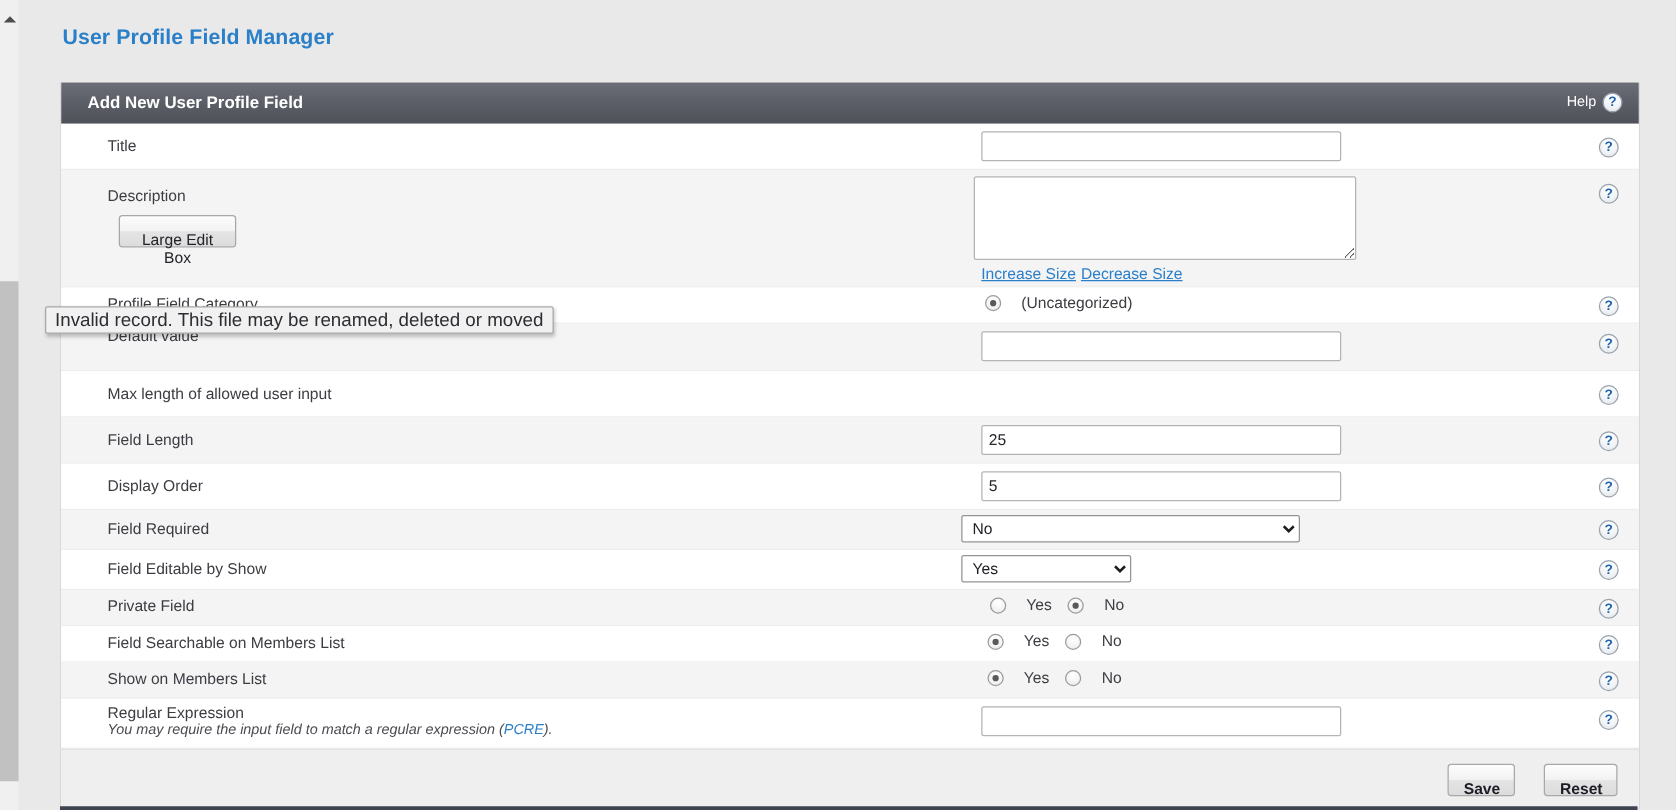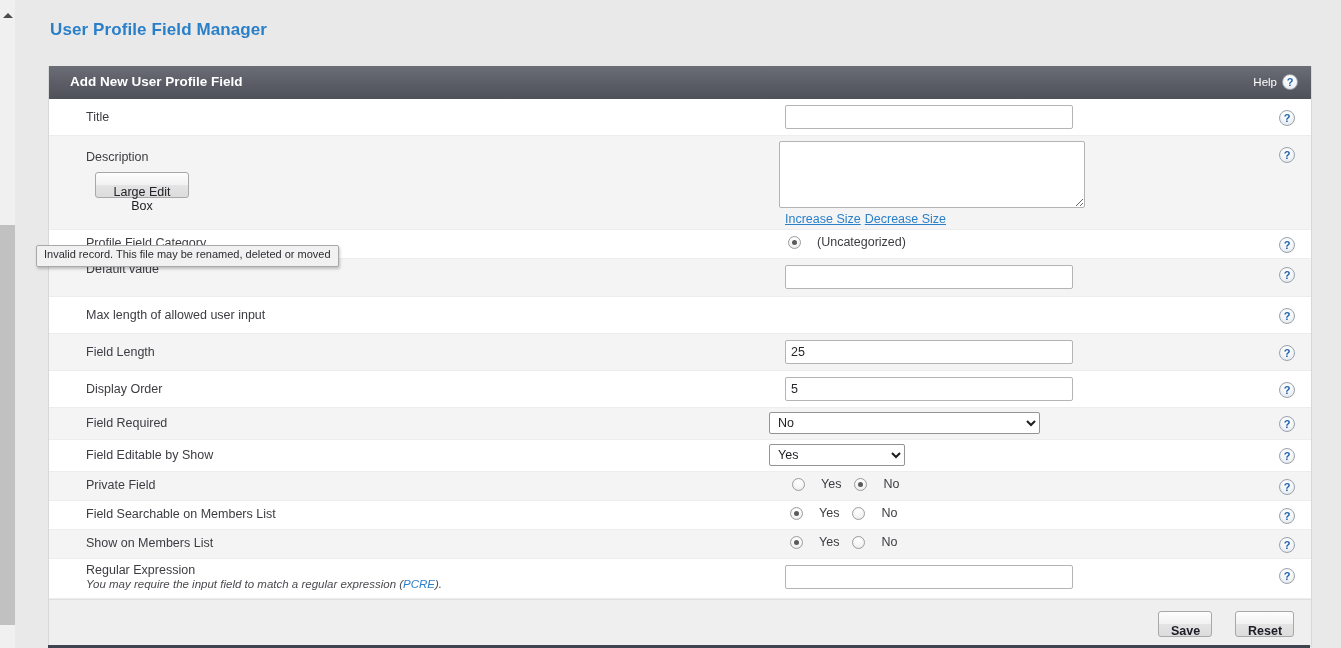--- a/index.html
+++ b/index.html
@@ -260,21 +260,21 @@
   .tooltip {
     position: absolute;
     left: 21px; top: 245px;
     height: 22px;
     box-sizing: border-box;
     padding: 2px 7px 0 7px;
     background: #f1f1f1;
     border: 1px solid #a9a9a9;
     border-radius: 2px;
     box-shadow: 1px 2px 3px rgba(0,0,0,.22);
-    font-size: 11px;
+    font-size: 15px;
     color: #2c2c32;
     white-space: nowrap;
     z-index: 50;
   }
 
   .bottom-bar {
     position: absolute;
     left: 33px; top: 645px;
     width: 1262px; height: 3px;
     background: #3f4550;

